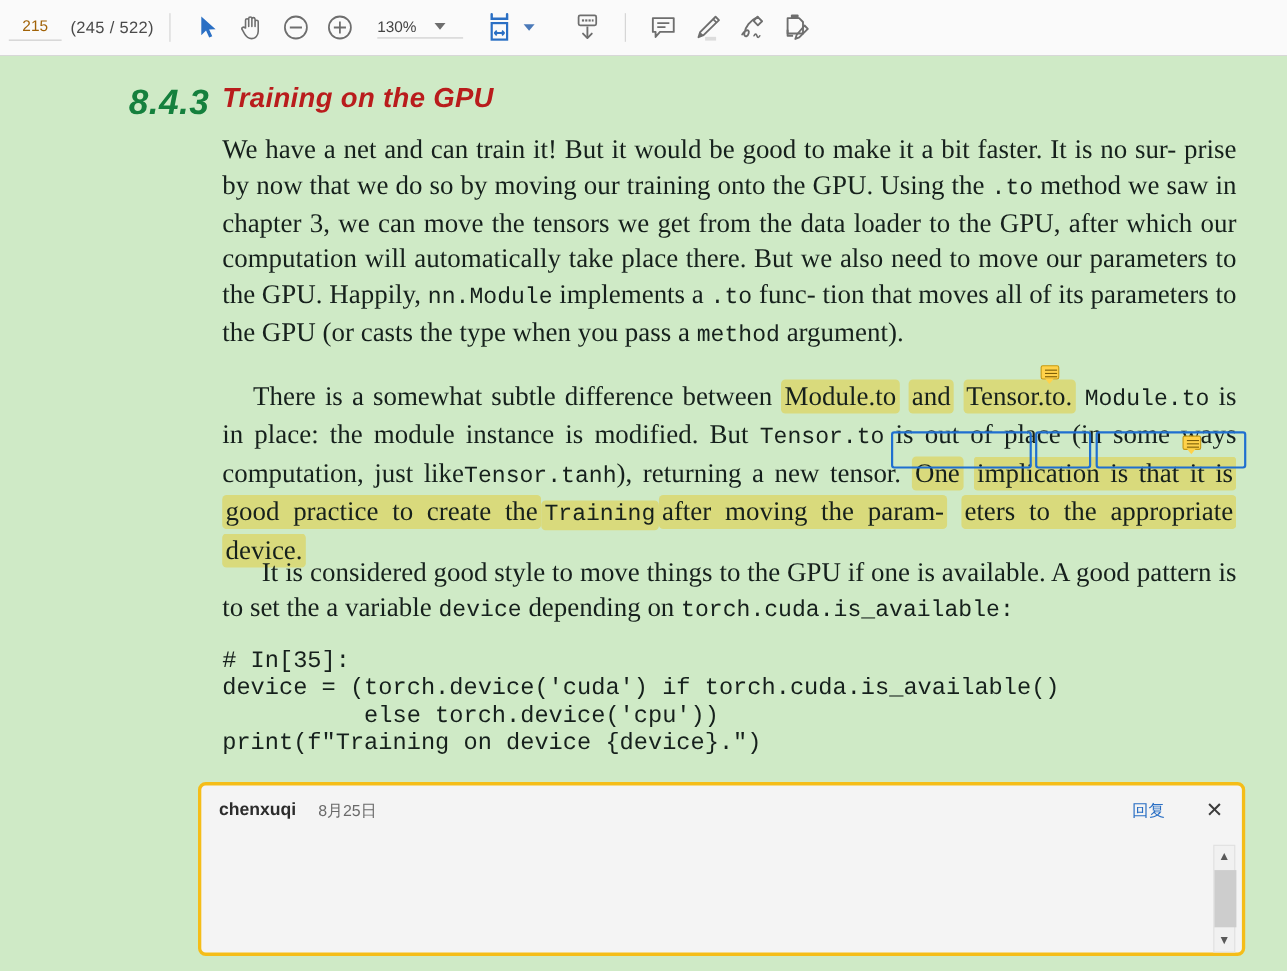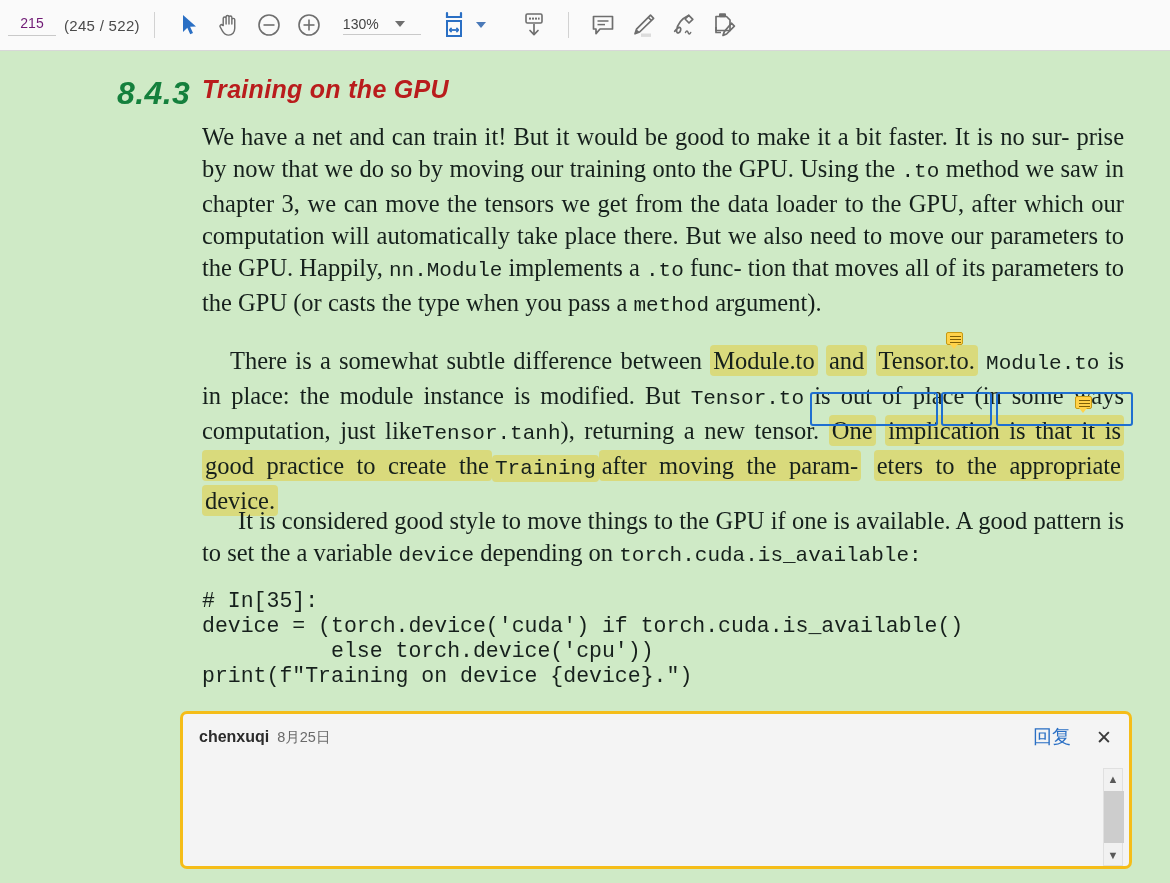--- a/index.html
+++ b/index.html
@@ -18,21 +18,21 @@
     background: #fafafa;
     border-bottom: 1px solid #d8d8d8;
     display: flex; align-items: center;
   }
   .page-num-box {
     width: 48px; margin-left: 8px; text-align: center;
     border-bottom: 1px solid #c9c9c9; padding-bottom: 3px;
   }
   .page-num-box input {
     width: 44px; border: none; outline: none; background: transparent;
-    text-align: center; font-size: 14px; color: #701a75;
+    text-align: center; font-size: 14px; color: #a16207;
     font-family: "Liberation Sans", sans-serif;
   }
   .page-count {
     margin-left: 8px; font-size: 15px; color: #4a4a4a;
     letter-spacing: .3px;
   }
   .tb-sep {
     width: 1px; height: 26px; background: #d2d2d2; margin: 0 14px;
   }
   .tb-btn {
@@ -147,30 +147,31 @@
     left: 180px; top: 711px;
     width: 952px; height: 158px;
     background: #f4f4f4;
     border: 3px solid #f5bd18;
     border-radius: 7px;
     overflow: hidden;
   }
   .pp-head {
     height: 46px; display: flex; align-items: center;
     padding: 0 14px 0 16px;
+    gap: 12px;
   }
   .pp-author {
     font-size: 16px; font-weight: bold; color: #2c2c2c;
   }
   .pp-date {
     font-size: 14.5px; color: #6a6a6a; margin-left: 8px;
   }
   .pp-spacer { flex: 1; }
   .pp-reply {
-    font-size: 19px; color: #2a6fc4; cursor: pointer;
+    font-size: 15px; color: #2a6fc4; cursor: pointer;
   }
   .pp-close {
     margin-left: 22px; font-size: 19px; color: #3b3b3b;
     cursor: pointer; line-height: 1; padding: 0 3px;
   }
   .pp-body {
     position: relative;
     margin: 0 32px 0 16px;
   }
   .pp-comment {

